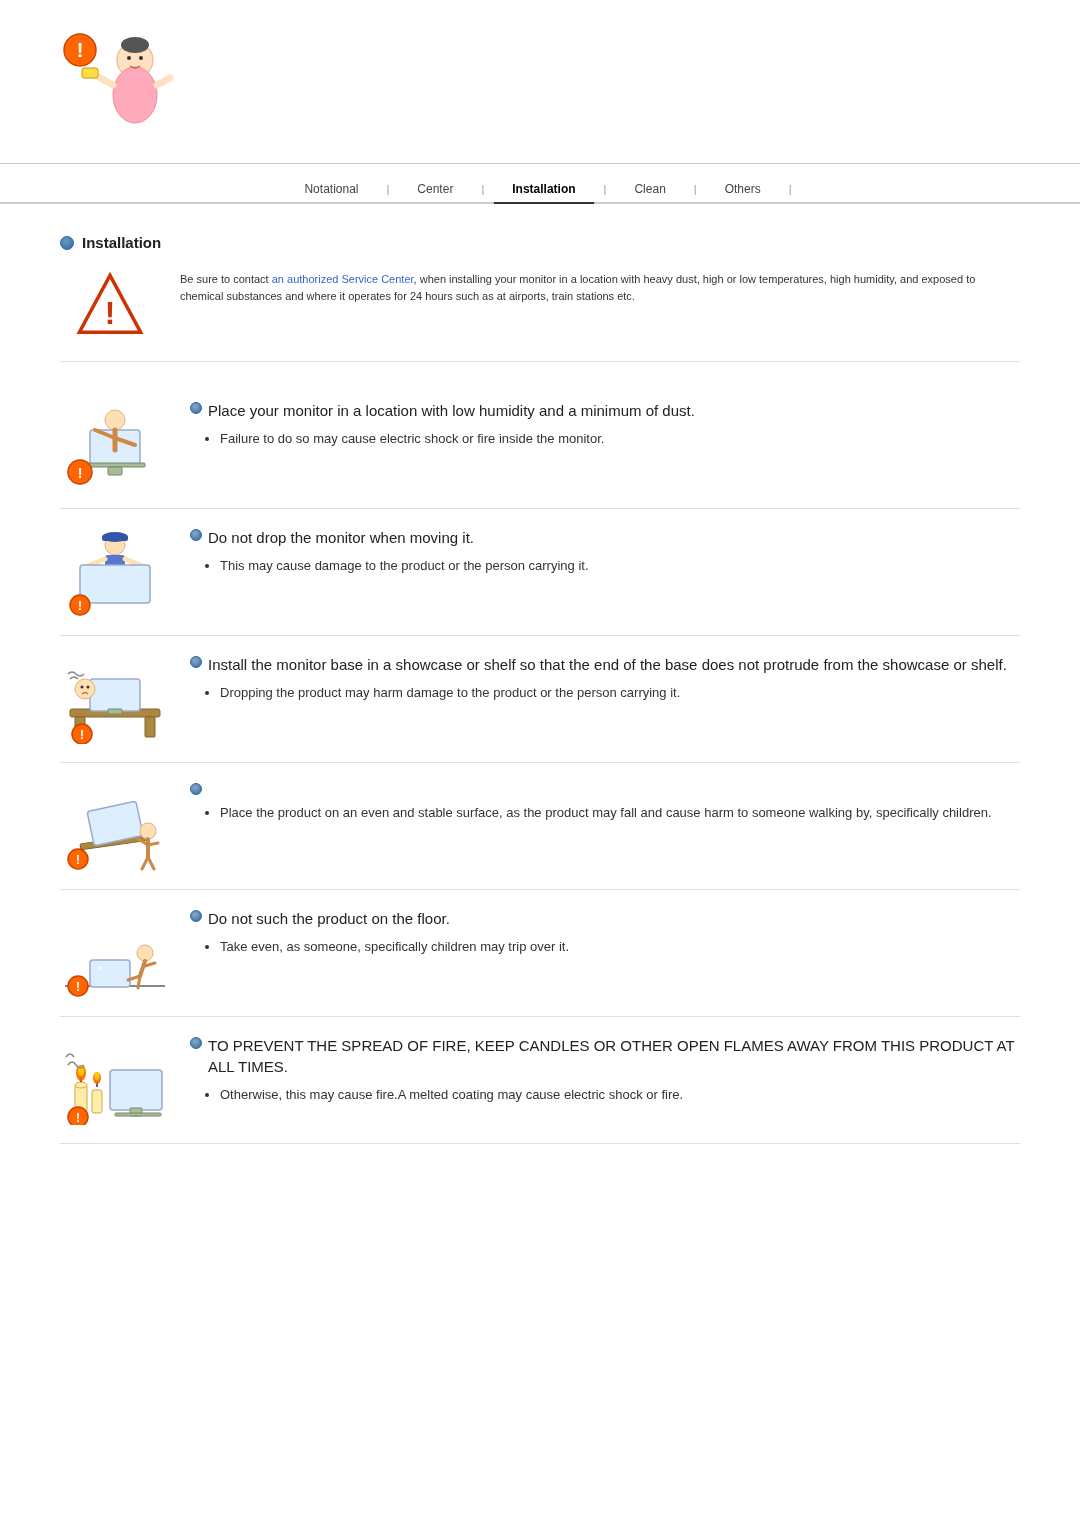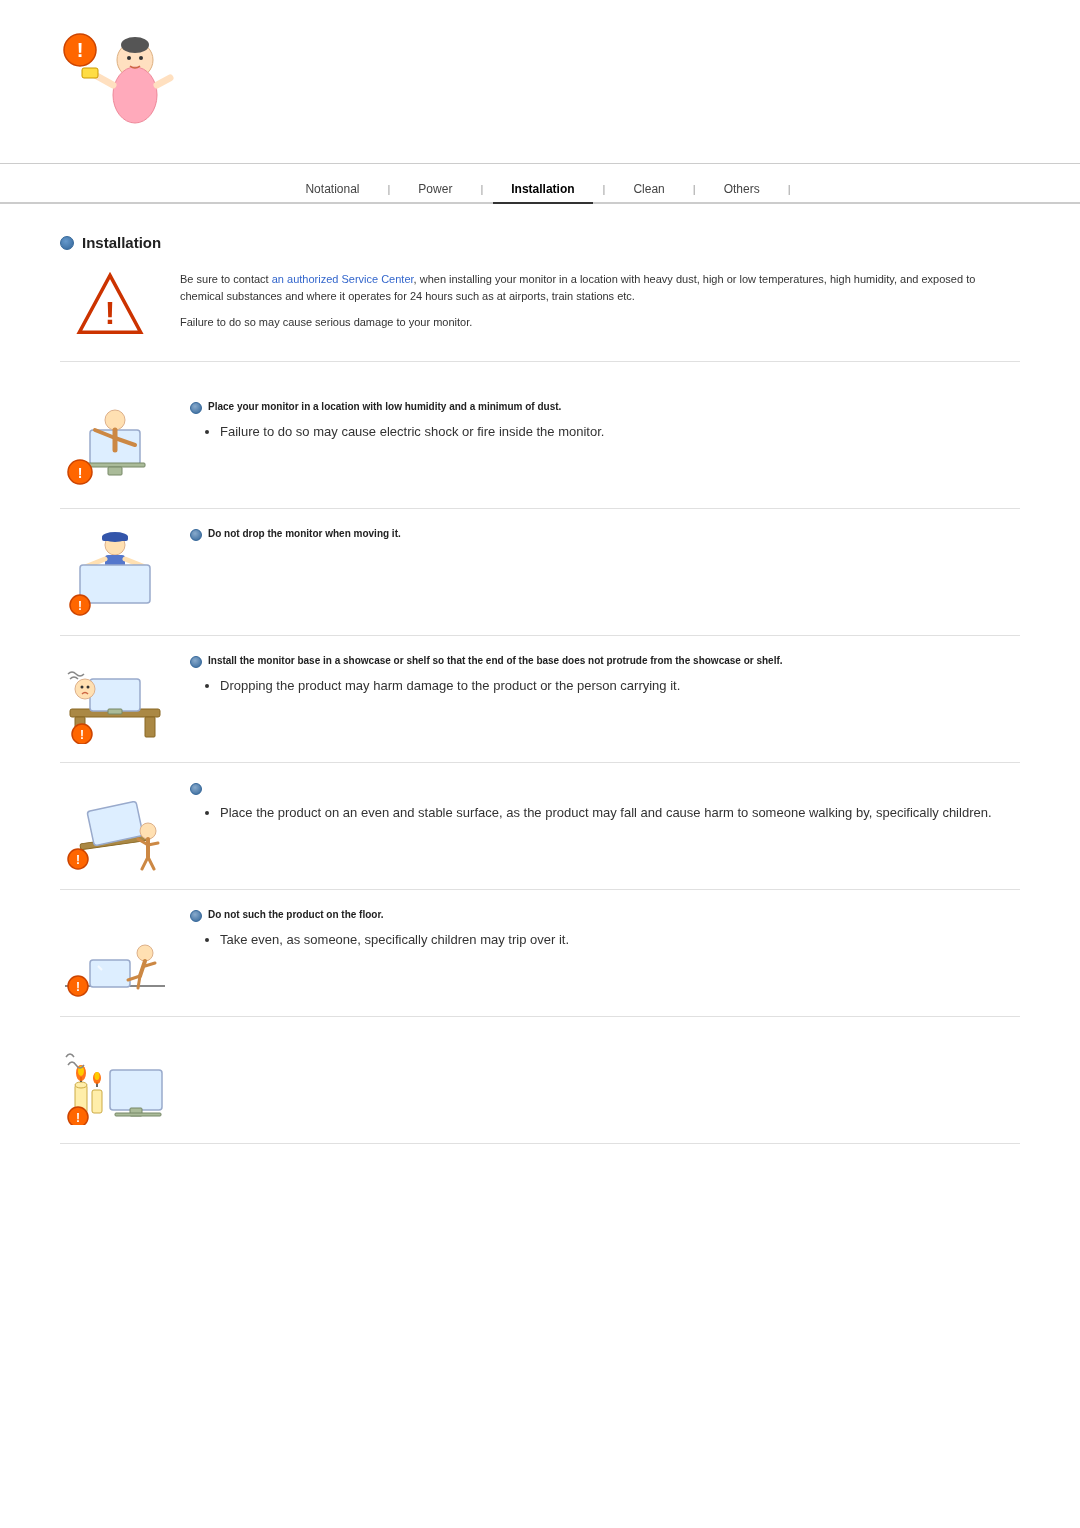--- a/index.html
+++ b/index.html
@@ -159,22 +159,22 @@
       width: 12px;
       height: 12px;
       border-radius: 50%;
       background: radial-gradient(circle at 40% 35%, #88aacc, #336699);
       border: 1px solid #336699;
       flex-shrink: 0;
       margin-top: 2px;
     }
 
     .safety-title {
-      font-size: 10px;
-      font-weight: bold;
+      font-size: 15px;
+      font-weight: normal;
       color: #222;
       line-height: 1.4;
     }
 
     .safety-bullet {
       margin-left: 30px;
       margin-top: 4px;
     }
 
     .safety-bullet li {
@@ -219,21 +219,21 @@
     </svg>
   </div>
 
   <div class="nav-tabs-container">
     <div class="nav-tabs">
       <div class="nav-tab">
         <span>Notational</span>
       </div>
       <span class="nav-separator">|</span>
       <div class="nav-tab">
-        <span>Power</span>
+        <span>Center</span>
       </div>
       <span class="nav-separator">|</span>
       <div class="nav-tab active">
         <span>Installation</span>
       </div>
       <span class="nav-separator">|</span>
       <div class="nav-tab">
         <span>Clean</span>
       </div>
       <span class="nav-separator">|</span>
@@ -256,21 +256,20 @@
 
         <svg class="warning-triangle" viewBox="0 0 80 80" xmlns="http://www.w3.org/2000/svg">
           <polygon points="40,5 75,70 5,70" fill="white" stroke="#cc3300" stroke-width="4"></polygon>
           <text x="40" y="60" font-size="36" text-anchor="middle" fill="#cc3300" font-weight="bold">!</text>
         </svg>
       </div>
       <div class="warning-text-area">
         <p>
           Be sure to contact <a class="link-text" href="#">an authorized Service Center</a>, when installing your monitor in a location with heavy dust, high or low temperatures, high humidity, and exposed to chemical substances and where it operates for 24 hours such as at airports, train stations etc.
         </p>
-        <p>Failure to do so may cause serious damage to your monitor.</p>
       </div>
     </div>
 
     <div class="safety-row">
       <div class="safety-illustration">
         <svg viewBox="0 0 110 90" width="110" height="90" xmlns="http://www.w3.org/2000/svg">
 
           <rect x="30" y="30" width="50" height="35" rx="3" fill="#ddeeff" stroke="#99aacc" stroke-width="1.5"></rect>
           <rect x="25" y="63" width="60" height="4" rx="1" fill="#aabb99" stroke="#778866" stroke-width="1"></rect>
           <rect x="48" y="67" width="14" height="8" rx="1" fill="#aabb99" stroke="#778866" stroke-width="1"></rect>
@@ -312,20 +311,23 @@
 
           <circle cx="20" cy="78" r="10" fill="#ff6600" stroke="#cc4400" stroke-width="1.5"></circle>
           <text x="20" y="83" font-size="12" text-anchor="middle" fill="white" font-weight="bold">!</text>
         </svg>
       </div>
       <div class="safety-content">
         <div class="safety-title-row">
           <div class="safety-dot"></div>
           <span class="safety-title">Do not drop the monitor when moving it.</span>
         </div>
+        <ul class="safety-bullet">
+          <li>This may cause damage to the product or the person carrying it.</li>
+        </ul>
       </div>
     </div>
 
     <div class="safety-row">
       <div class="safety-illustration">
         <svg viewBox="0 0 110 90" width="110" height="90" xmlns="http://www.w3.org/2000/svg">
 
           <rect x="10" y="55" width="90" height="8" rx="2" fill="#aa8844" stroke="#886622" stroke-width="1"></rect>
           <rect x="15" y="63" width="10" height="20" rx="1" fill="#aa8844" stroke="#886622" stroke-width="1"></rect>
           <rect x="85" y="63" width="10" height="20" rx="1" fill="#aa8844" stroke="#886622" stroke-width="1"></rect>
@@ -437,16 +439,25 @@
           <rect x="70" y="73" width="12" height="8" rx="1" fill="#aabb99" stroke="#778866" stroke-width="1"></rect>
           <rect x="55" y="78" width="46" height="3" rx="1" fill="#aabb99" stroke="#778866" stroke-width="1"></rect>
 
           <path d="M8 30 Q12 24 16 30 Q20 36 24 30" stroke="#888" stroke-width="1.5" fill="none"></path>
           <path d="M6 22 Q10 16 14 22" stroke="#888" stroke-width="1.5" fill="none"></path>
 
           <circle cx="18" cy="82" r="10" fill="#ff6600" stroke="#cc4400" stroke-width="1.5"></circle>
           <text x="18" y="87" font-size="12" text-anchor="middle" fill="white" font-weight="bold">!</text>
         </svg>
       </div>
+      <div class="safety-content">
+        <div class="safety-title-row">
+          <div class="safety-dot"></div>
+          <span class="safety-title">TO PREVENT THE SPREAD OF FIRE, KEEP CANDLES OR OTHER OPEN FLAMES AWAY FROM THIS PRODUCT AT ALL TIMES.</span>
+        </div>
+        <ul class="safety-bullet">
+          <li>Otherwise, this may cause fire.A melted coating may cause electric shock or fire.</li>
+        </ul>
+      </div>
     </div>
 
   </div>
 </div>
 
 </body></html>

